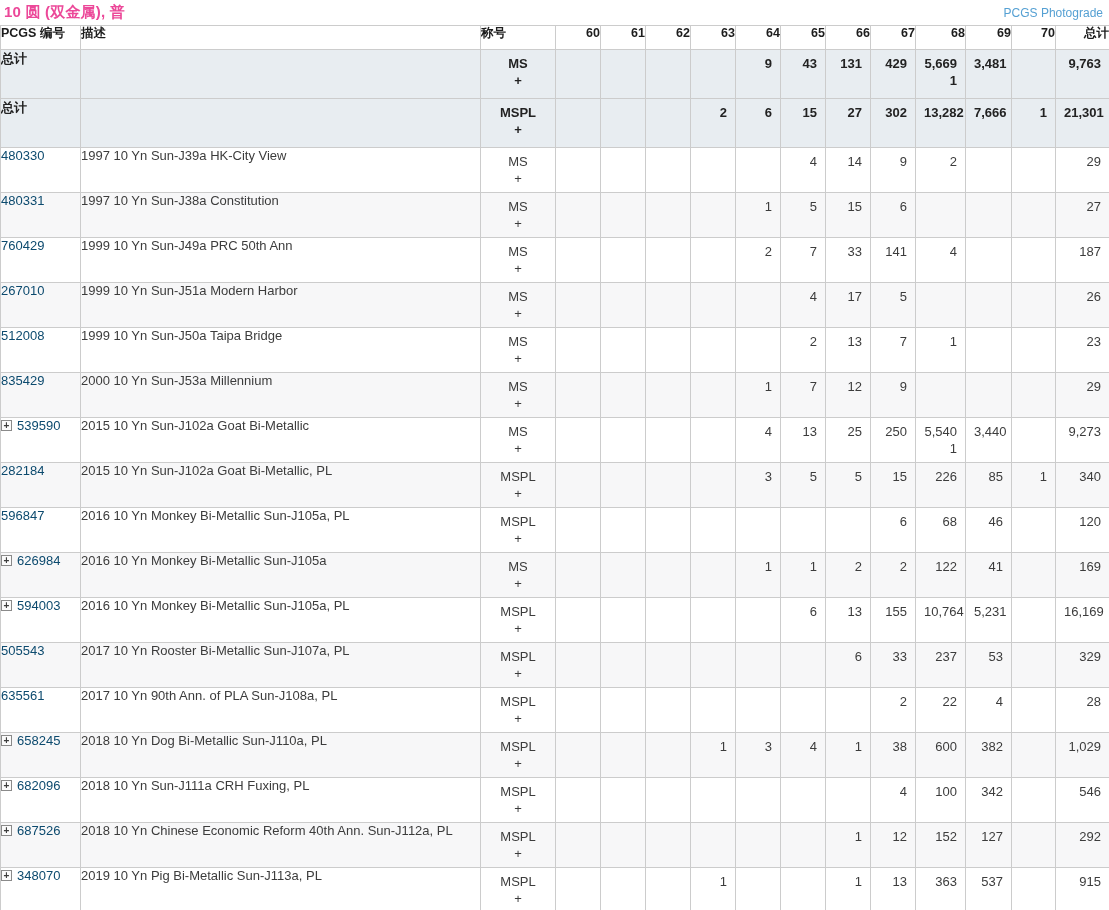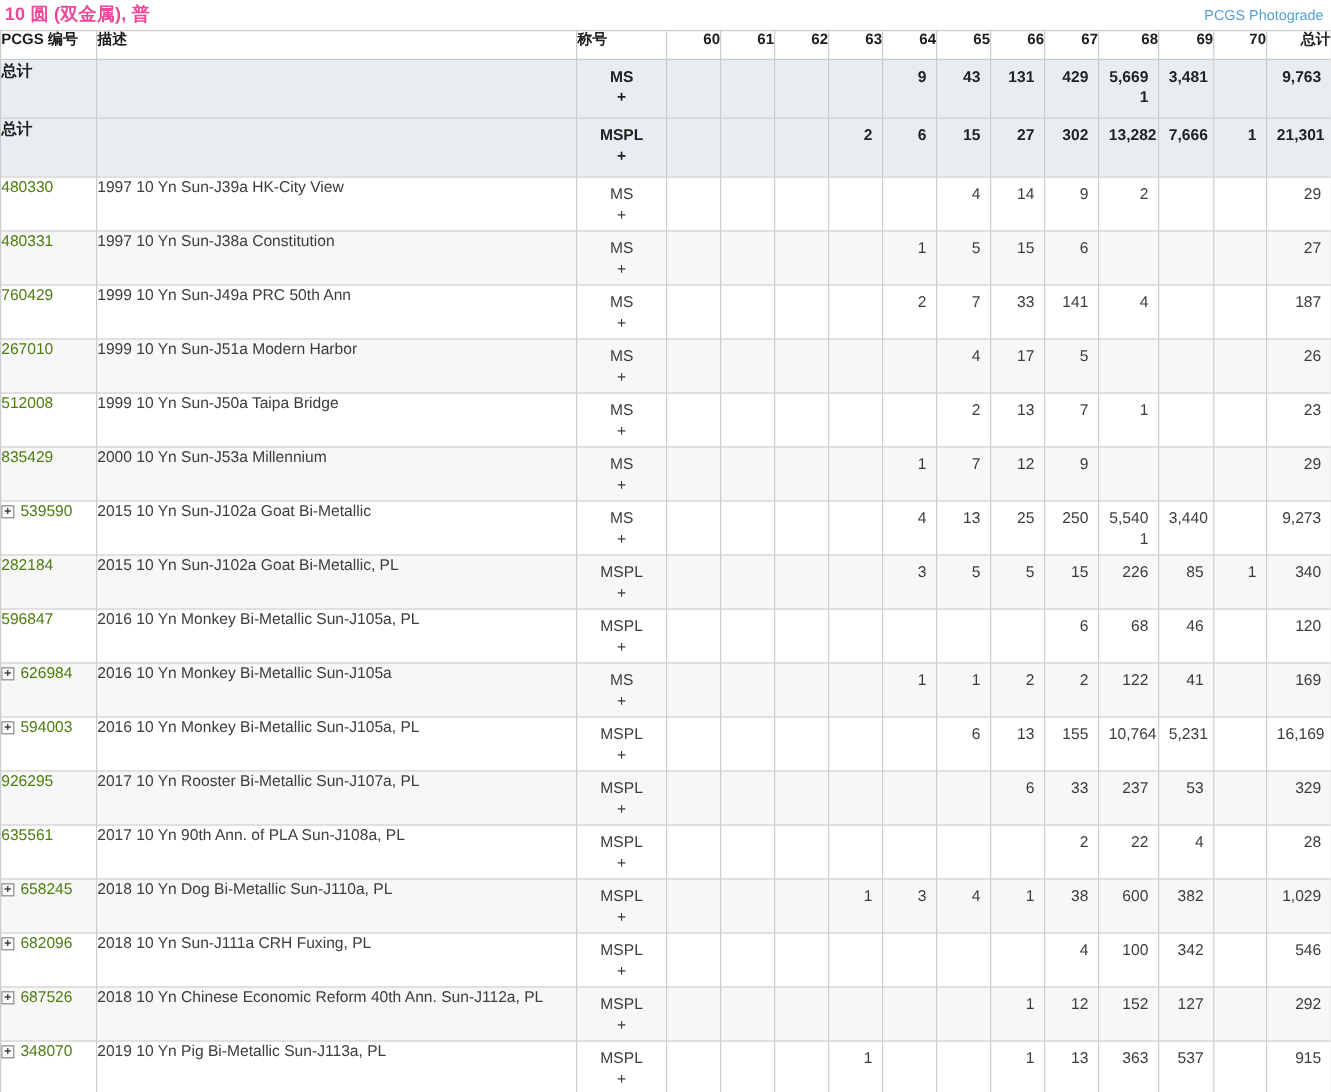--- a/index.html
+++ b/index.html
@@ -28,21 +28,21 @@
   }
   thead th.al{text-align:left;margin-left:26px;}
   tr.totals-row td{background:#e8edf1;font-weight:bold;height:49px;color:#222;}
   tr.data-row td{height:45px;background:#ffffff;}
   tr.data-row.stripe td{background:#f7f7f8;}
   .l1{padding:6px 8px 0 8px;text-align:right;line-height:15px;white-space:nowrap;}
   .l2{padding:2px 8px 0 8px;text-align:right;line-height:15px;white-space:nowrap;}
   .left .l1,.left .l2{text-align:center;}
   td.pcgs-cell{padding:6px 4px 0 6px;white-space:nowrap;}
   td.desc-cell{padding:6px 8px 0 8px;line-height:15px;}
-  .pcgs-link{color:#4d7c0f;text-decoration:none;cursor:pointer;}
+  .pcgs-link{color:#0c4a6e;text-decoration:none;cursor:pointer;}
   .expand-icon{
     display:inline-block;width:11px;height:11px;box-sizing:border-box;
     border:1px solid #8a8a8a;background:#fbfbfb;color:#3c3c3c;
     font-size:10px;line-height:9px;text-align:center;margin-right:5px;
     cursor:pointer;font-weight:bold;vertical-align:1px;
   }
   .watermark{
     position:absolute;top:916px;right:4px;z-index:5;
     font-size:25px;font-weight:bold;letter-spacing:1px;
     color:#f79645;opacity:.78;pointer-events:none;white-space:nowrap;
@@ -662,21 +662,21 @@
           <div class="l1">5,231</div>
         </td>
         <td>
           <div class="l1">&nbsp;</div>
         </td>
         <td>
           <div class="l1">16,169</div>
         </td>
       </tr>
       <tr class="data-row stripe">
-        <td class="pcgs-cell"><a class="pcgs-link">926295</a></td>
+        <td class="pcgs-cell"><a class="pcgs-link">505543</a></td>
         <td class="desc-cell">2017 10 Yn Rooster Bi-Metallic Sun-J107a, PL</td>
         <td class="left">
           <div class="l1">MSPL</div>
           <div class="l2">+</div>
         </td>
         <td>
           <div class="l1">&nbsp;</div>
         </td>
         <td>
           <div class="l1">&nbsp;</div>

